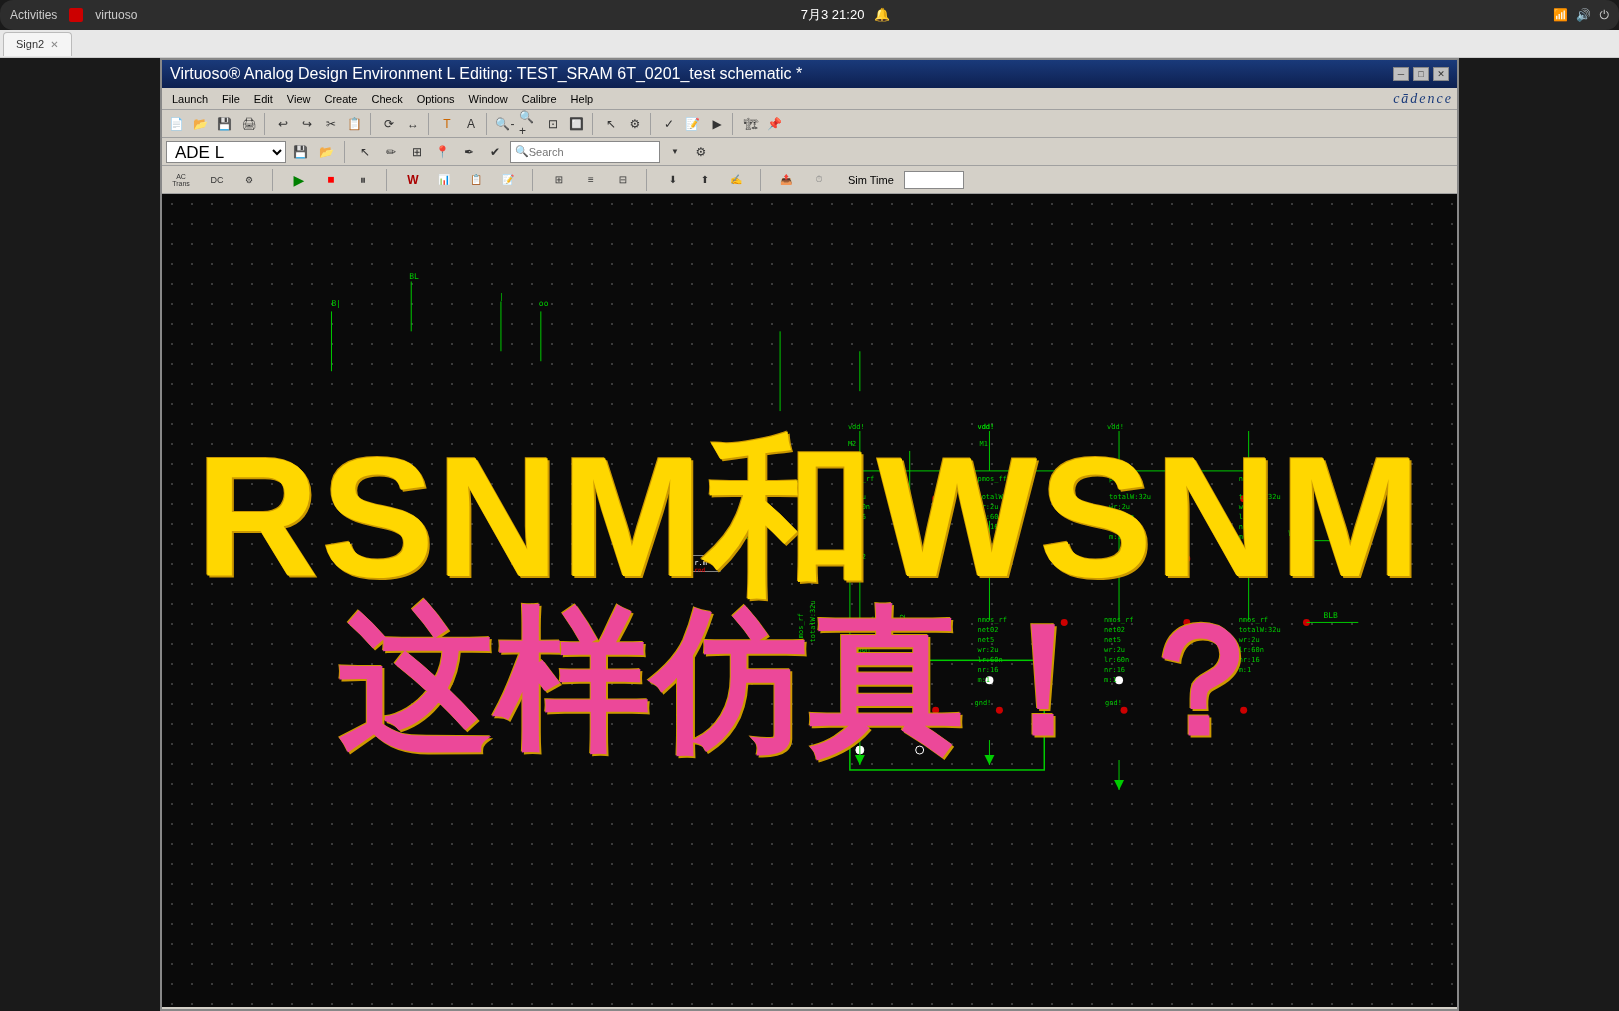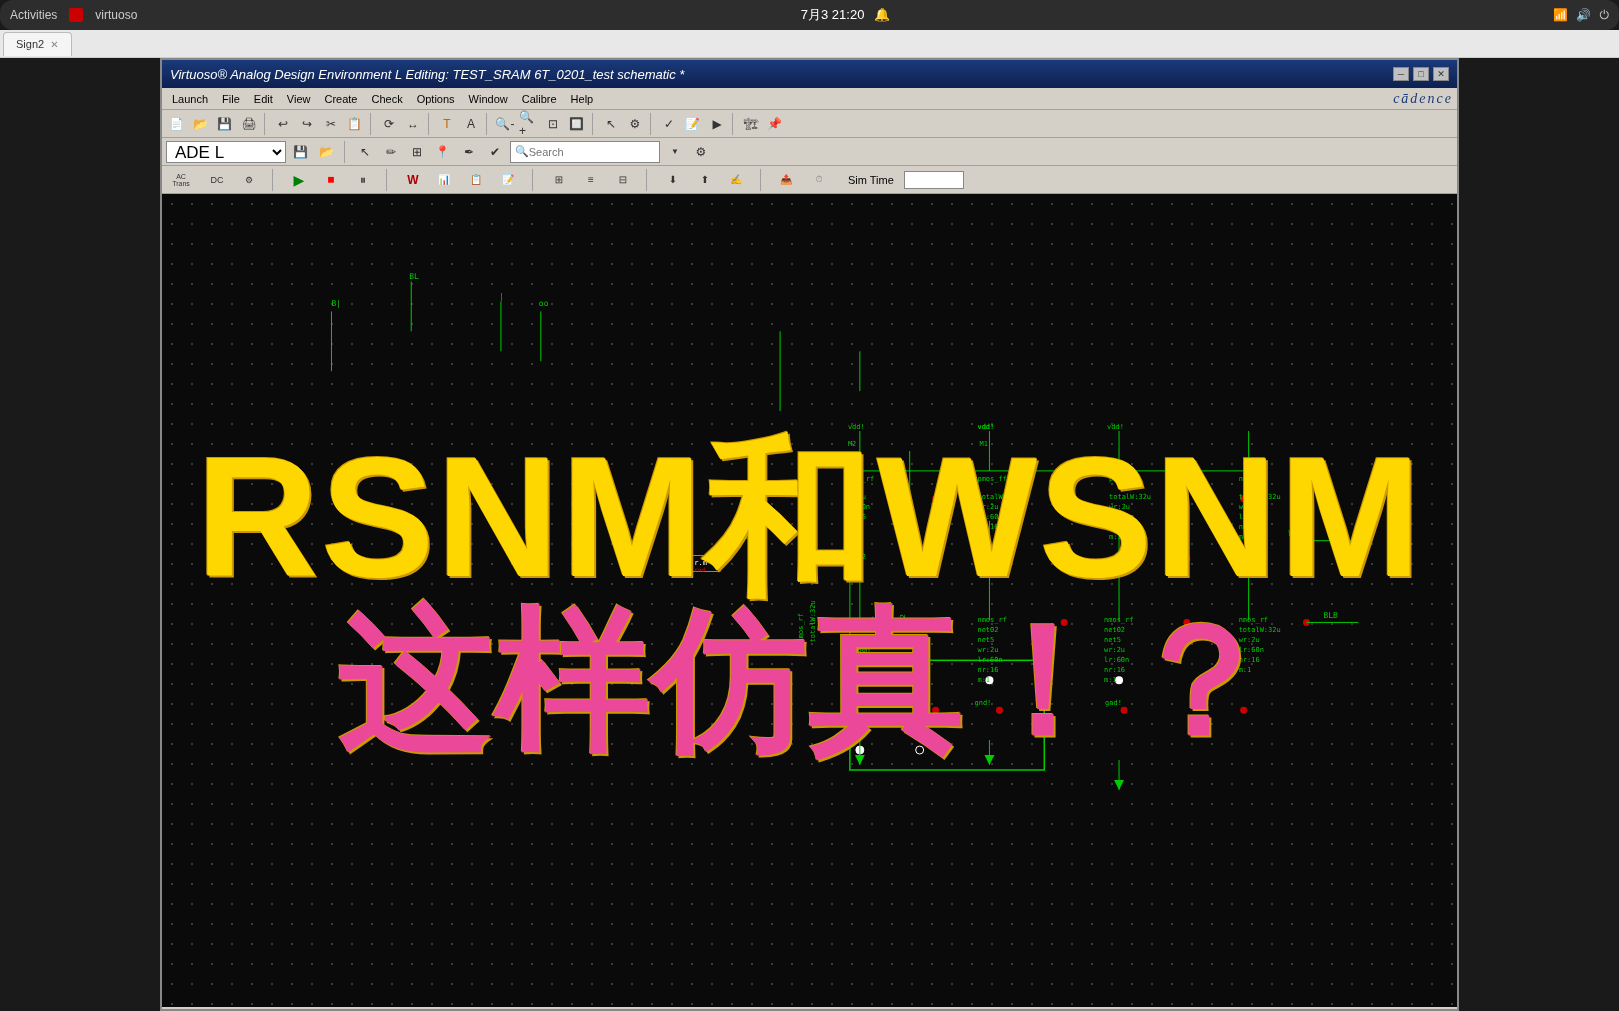--- a/index.html
+++ b/index.html
@@ -237,21 +237,21 @@
     
     #outer-left {
       position: absolute;
       left: 0; top: 58px;
       width: 160px;
       height: 953px;
       background: #1a1a1a;
     }
 
     
-    #win-title-text { font-size: 13px; font-style: italic; }
+    #win-title-text { font-size: 16px; }
   </style>
 </head>
 <body>
 
 <div id="os-topbar">
   <div id="os-topbar-left">
     <span>Activities</span>
     <span style="display:flex;align-items:center;gap:12px;justify-content:flex-end;">
       <span style="width:14px;height:14px;background:#cc0000;display:inline-block;border-radius:2px;"></span>
       <span>virtuoso</span>

